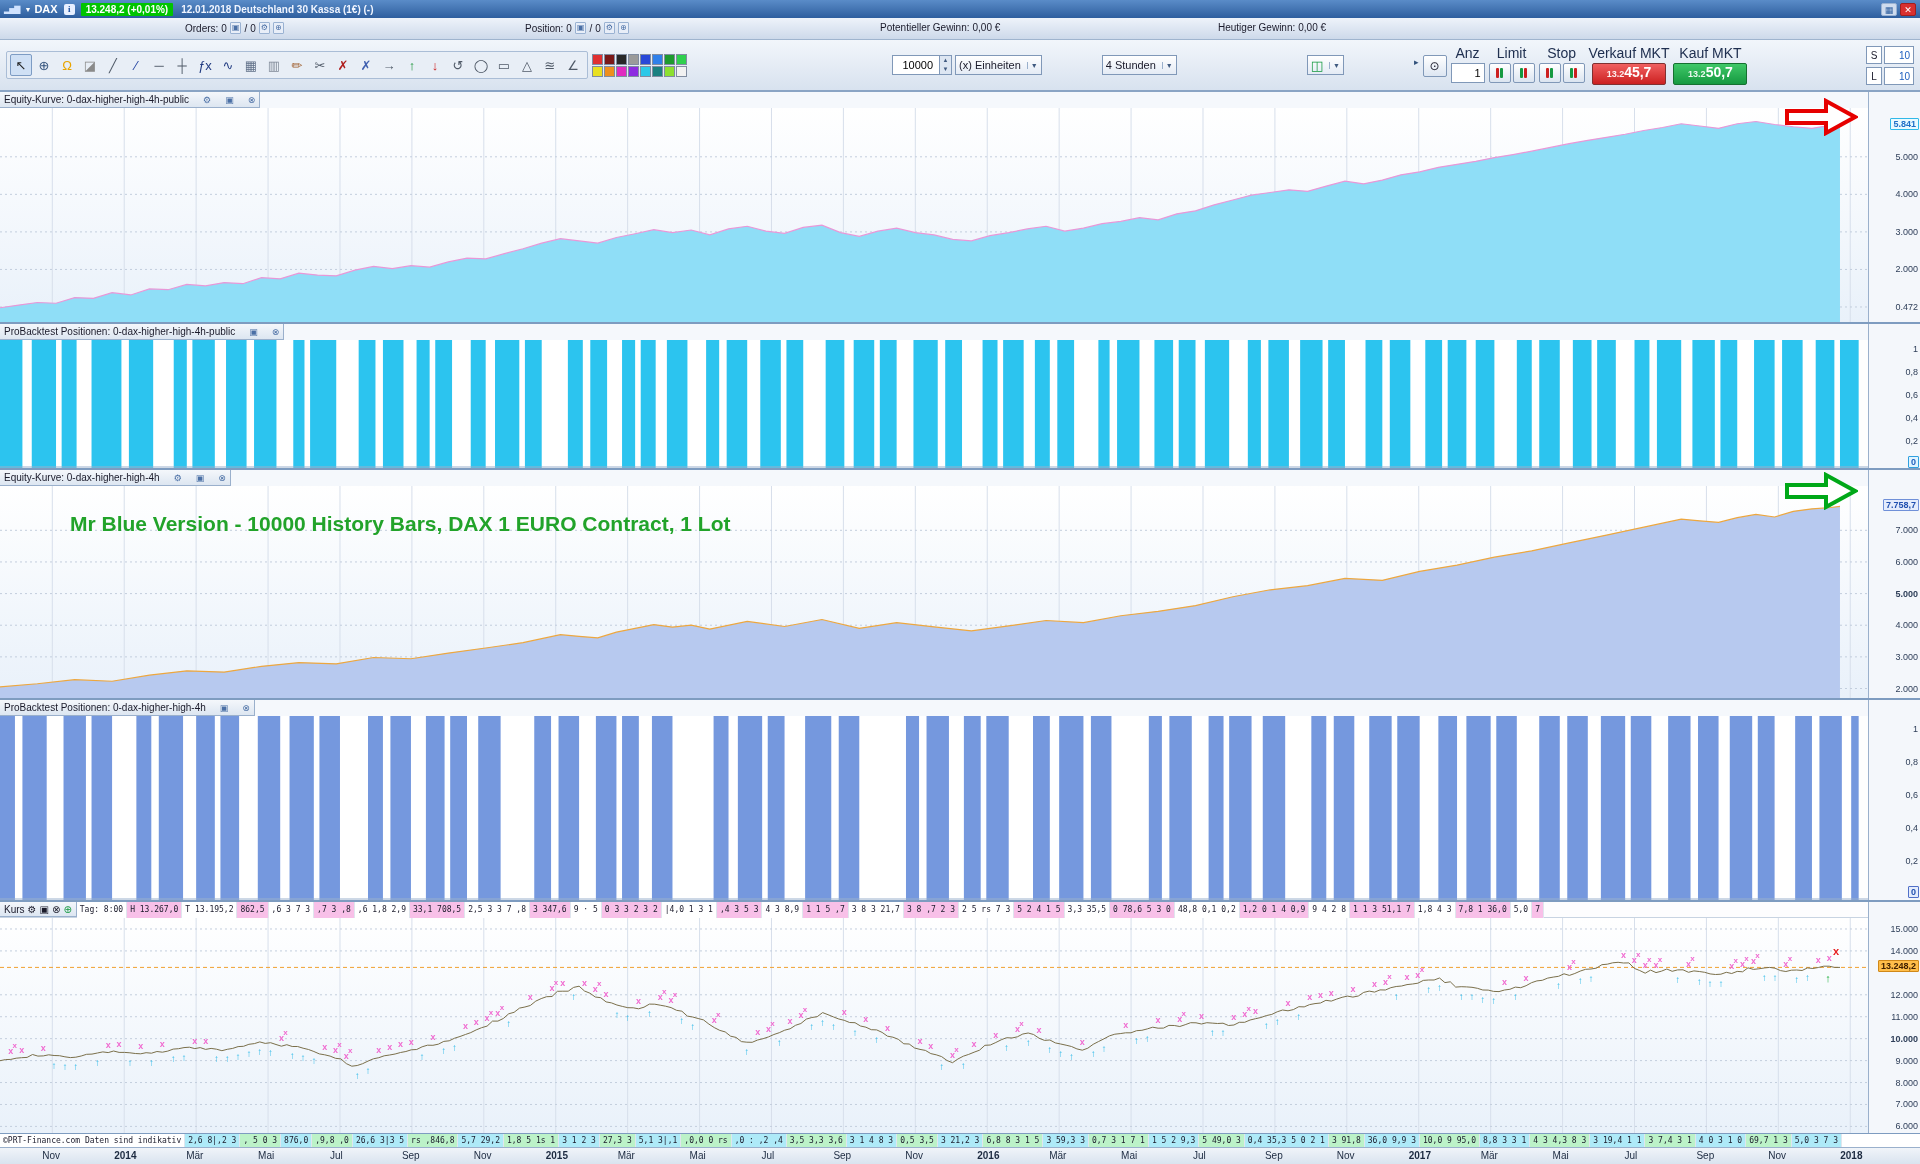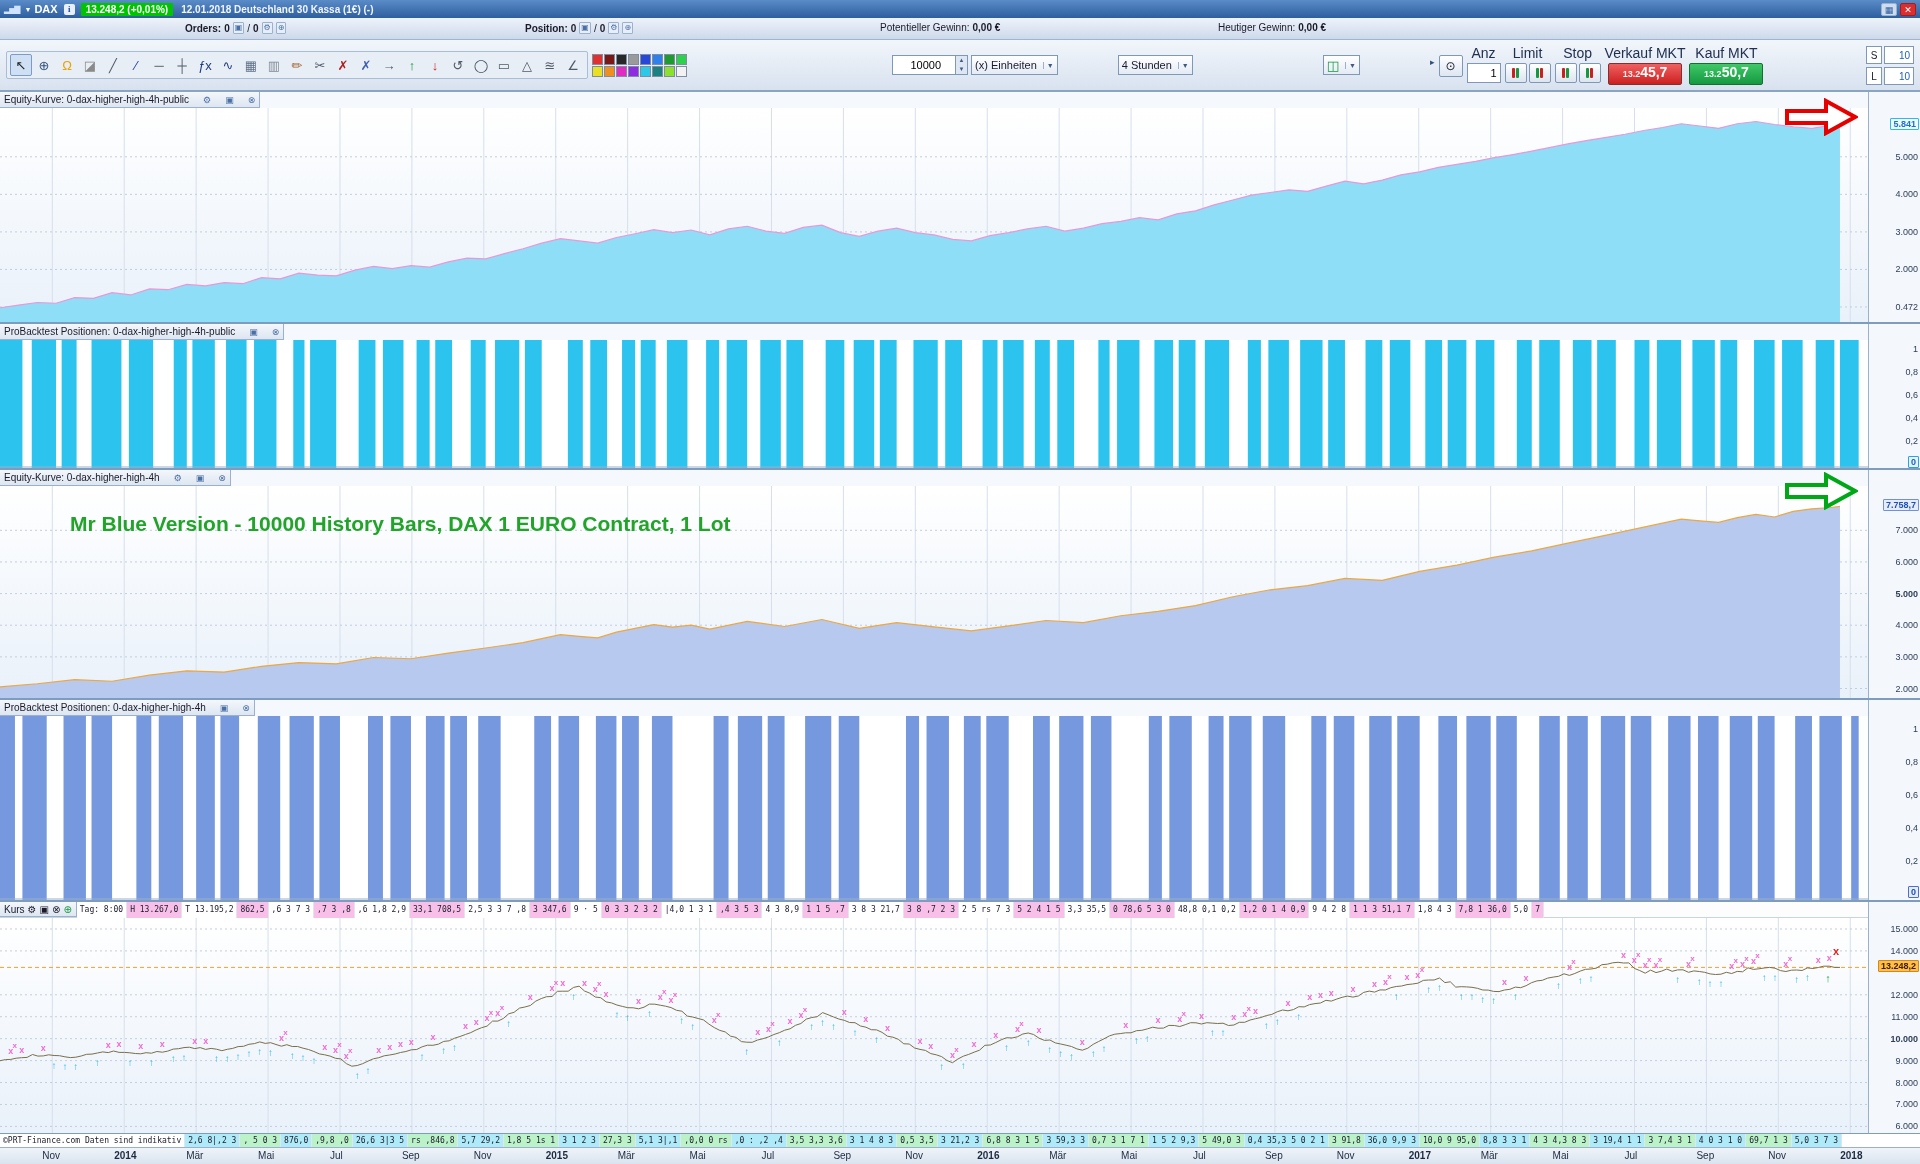--- a/index.html
+++ b/index.html
@@ -15,33 +15,33 @@
   .titlebar .infoicon { background:#e8f0ff; color:#1c4fa0; font-weight:bold; font-size:9px; width:11px; height:11px; text-align:center; line-height:11px; border-radius:2px; margin:0 6px; font-family:"Liberation Serif",serif; }
   .pricebadge { background:#00c400; color:#fff; font-weight:bold; font-size:10px; padding:1px 5px; border-radius:1px; }
   .titledesc { margin-left:8px; font-weight:bold; font-size:10px; color:#f0f5ff; }
   .winbtns { margin-left:auto; display:flex; gap:3px; align-items:center; }
   .winbtn { width:16px; height:13px; font-size:9px; line-height:12px; text-align:center; background:#cfdcee; color:#2e5e9e; border:1px solid #9ab2d2; border-radius:2px; }
   .winbtn.close { background:#d83030; color:#fff; border-color:#a02020; }
 
   
   .ordersbar { height:22px; background:linear-gradient(#eef3fa,#cdd9ea); border-bottom:1px solid #9fb4ce; position:relative; font-size:10px; }
   .obgroup { position:absolute; top:4px; display:flex; align-items:center; gap:3px; }
-  .obgroup b { font-weight:bold; }
+  .obgroup b { font-weight:normal; }
   .miniic { font-size:8px; color:#4a6fa5; border:1px solid #9ab2d2; background:#e8eef8; padding:0 1px; line-height:10px; border-radius:1px; }
 
   
   .toolbar { height:52px; background:linear-gradient(#f2f6fb,#d8e2ef); border-bottom:2px solid #8aa4c4; display:flex; align-items:center; padding:0 6px; }
   .tools { display:flex; align-items:center; gap:1px; background:#e8eef6; border:1px solid #aabdd6; padding:2px 3px; border-radius:2px; }
   .tool { width:22px; height:22px; display:flex; align-items:center; justify-content:center; font-size:13px; border:1px solid transparent; border-radius:2px; background:transparent; cursor:pointer; }
   .tool.active { background:#cfe0f5; border-color:#7d9cc4; }
   .palette { display:grid; grid-template-columns:repeat(8,11px); grid-auto-rows:11px; gap:1px; margin-left:4px; }
   .swatch { width:11px; height:11px; border:1px solid #808ca0; }
   .qtygroup,.tfgroup,.ctgroup { display:flex; align-items:center; gap:3px; }
   .spin { display:flex; border:1px solid #8098b8; background:#fff; height:20px; }
-  .spin input { width:62px; border:0; font-size:11px; text-align:right; padding-right:14px; outline:none; font-family:inherit; }
+  .spin input { width:46px; border:0; font-size:11px; text-align:right; padding-right:6px; outline:none; font-family:inherit; }
   .spinbtns { display:flex; flex-direction:column; width:12px; border-left:1px solid #8098b8; }
   .spinbtns span { flex:1; font-size:6px; text-align:center; line-height:9px; background:#dde6f2; color:#405a80; }
   .select { display:flex; align-items:center; border:1px solid #8098b8; background:linear-gradient(#ffffff,#e4ebf5); height:20px; padding:0 3px; gap:6px; font-size:11px; }
   .select .caret { font-size:7px; color:#405a80; border-left:1px solid #9ab0cc; padding-left:3px; }
   .trade { display:flex; align-items:flex-start; gap:4px; }
   .tradecol { display:flex; flex-direction:column; align-items:center; gap:2px; }
   .tradelabel { font-size:14px; color:#203050; }
   .anzinput { width:34px; height:20px; border:1px solid #8098b8; font-size:11px; text-align:right; padding-right:3px; font-family:inherit; }
   .tinybtns { display:flex; gap:2px; }
   .tinybtn { width:22px; height:20px; border:1px solid #8098b8; background:linear-gradient(#ffffff,#dbe4f0); display:flex; align-items:center; justify-content:center; gap:1px; border-radius:2px; }

